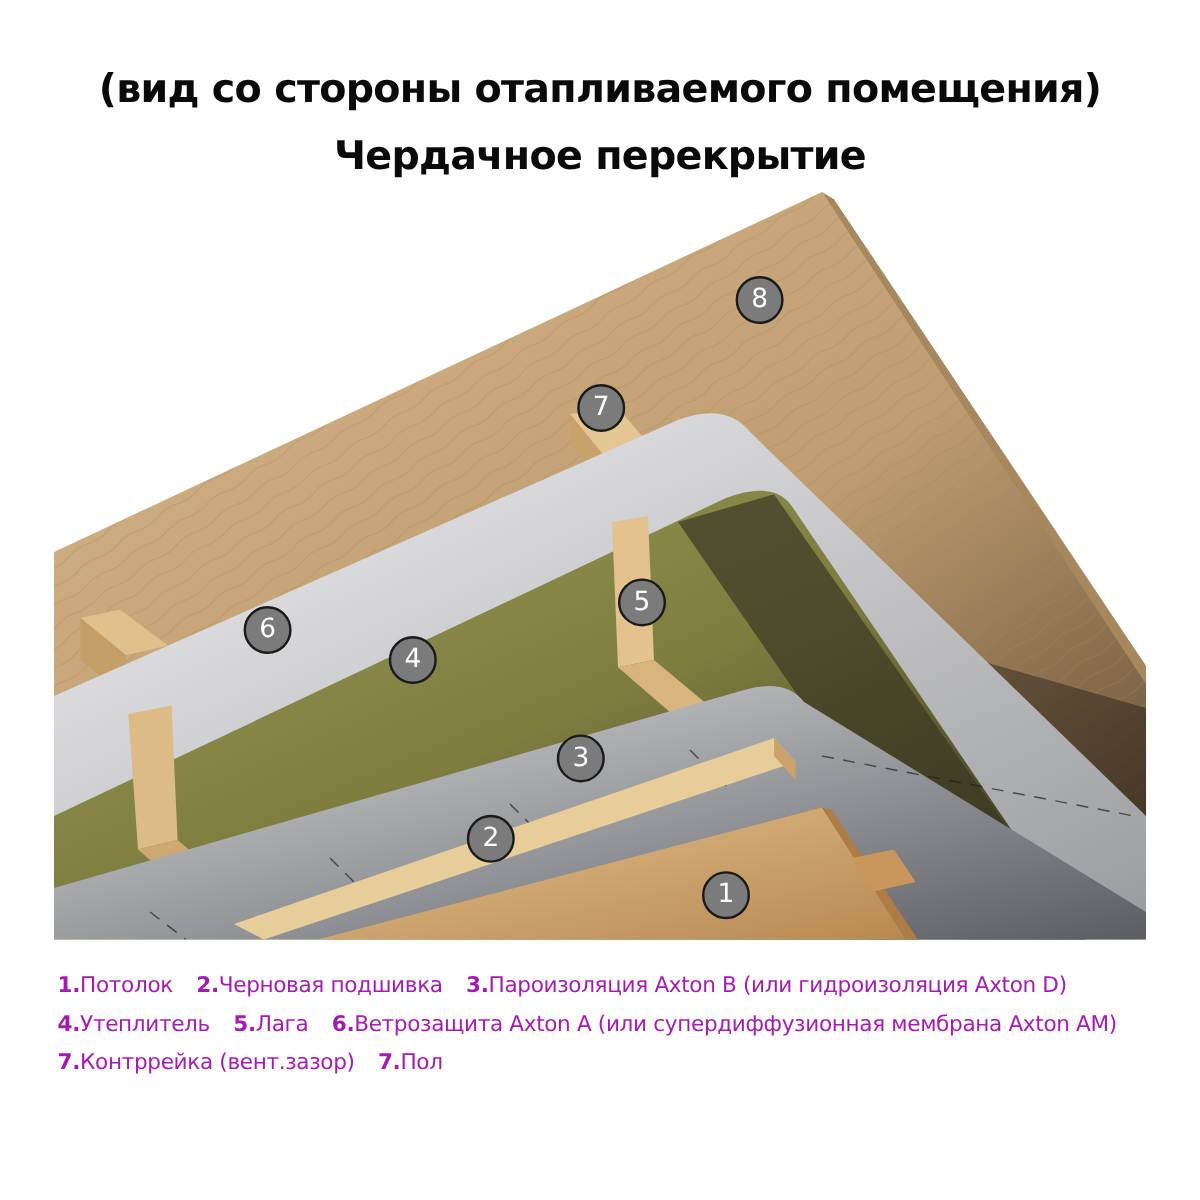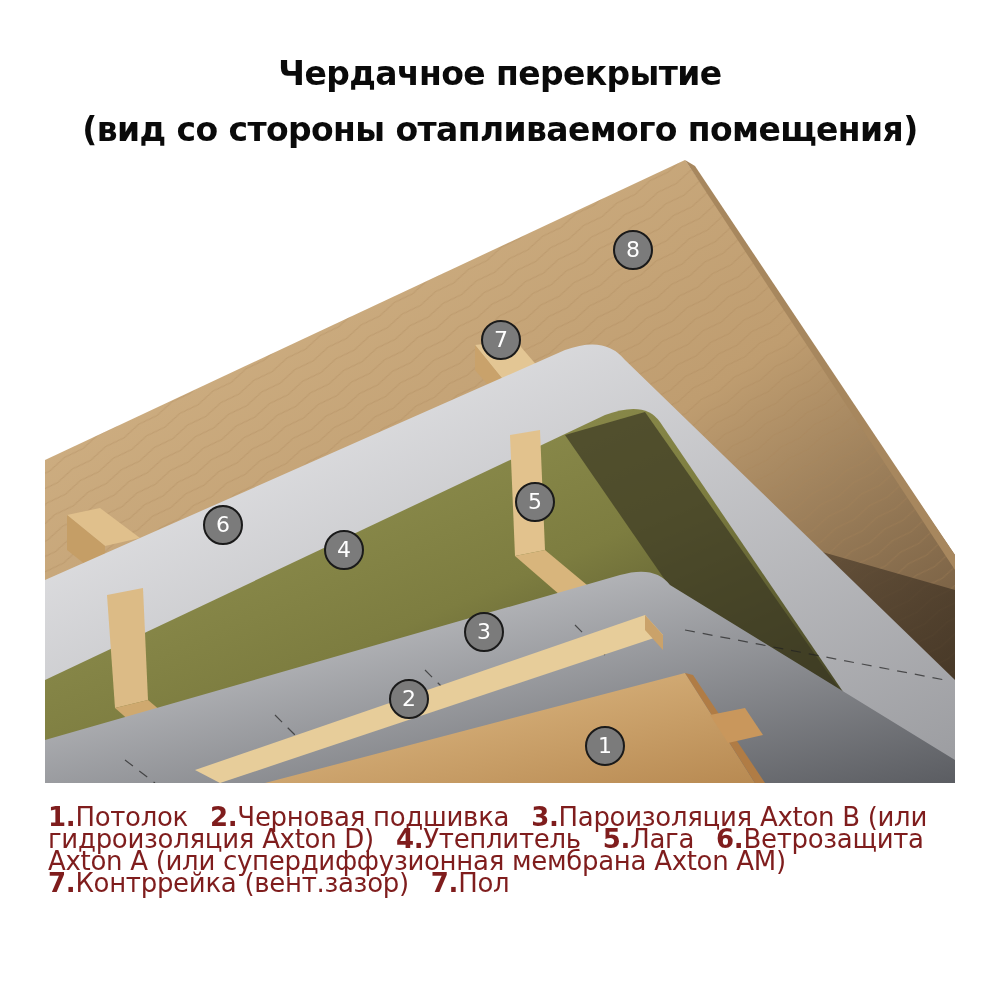--- a/index.html
+++ b/index.html
@@ -9,32 +9,32 @@
            font-family: "DejaVu Sans", "Liberation Sans", sans-serif; font-weight: bold;
            font-size: 33px; line-height: 56px; letter-spacing: -0.6px; color: #0a0a0a; }
   .title div { white-space: nowrap; }
   .illus { position: absolute; left: 45px; top: 160px; width: 910px; height: 623px; }
   .illus svg { width: 910px; height: 623px; display: block; }
   .marker { position: absolute; width: 40px; height: 40px; border-radius: 50%;
             background: #7b7b7b; border: 2px solid #1a1a1a; box-sizing: border-box;
             color: #ffffff; font-family: "DejaVu Sans", sans-serif; font-size: 22px;
             line-height: 36px; text-align: center; }
   .legend { position: absolute; left: 48px; top: 806px; width: 920px;
-            font-family: "DejaVu Sans", "Liberation Sans", sans-serif; font-size: 26px;
-            line-height: 22px; color: #7f1d1d; letter-spacing: -0.3px; }
+            font-family: "DejaVu Sans", "Liberation Sans", sans-serif; font-size: 18px;
+            line-height: 32px; color: #a21caf; letter-spacing: -0.3px; }
   .legend .item { white-space: normal; }
   .legend .num { font-weight: bold; }
   .legend .gap { display: inline-block; width: 14px; }
 </style>
 </head>
 <body>
 
 <div class="title">
+  <div>(вид со стороны отапливаемого помещения)</div>
   <div>Чердачное перекрытие</div>
-  <div>(вид со стороны отапливаемого помещения)</div>
 </div>
 
 <div class="illus">
   <svg viewBox="0 0 910 623" xmlns="http://www.w3.org/2000/svg">
     <defs>
       <linearGradient id="boardG" x1="0" y1="0" x2="1" y2="1">
         <stop offset="0" stop-color="#d6b88c"></stop>
         <stop offset="0.55" stop-color="#bf9d70"></stop>
         <stop offset="1" stop-color="#5a4631"></stop>
       </linearGradient>

